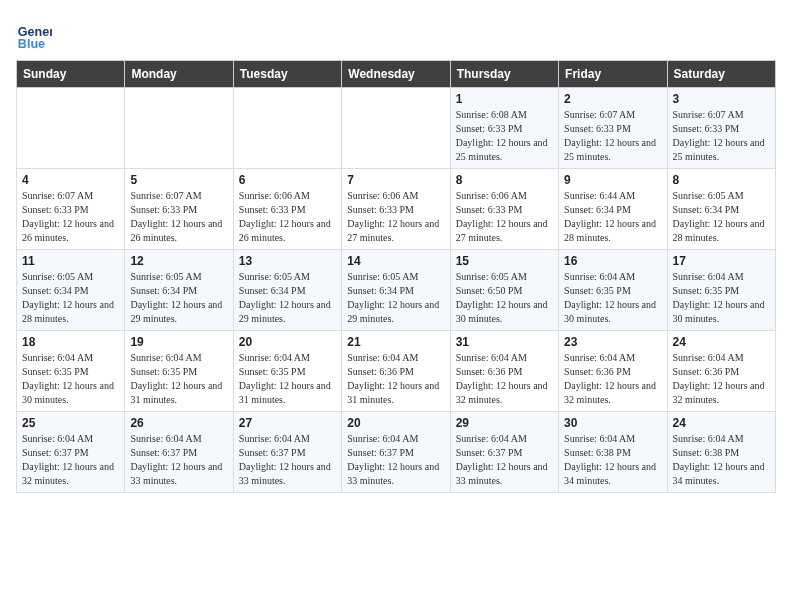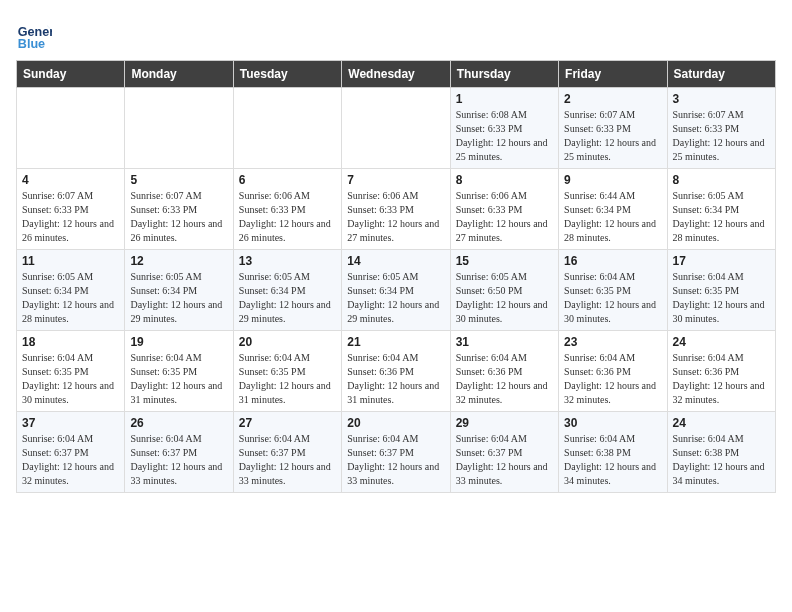--- a/index.html
+++ b/index.html
@@ -287,21 +287,21 @@
         <td>
           <span class="day-number">24</span>
           <div class="day-info">Sunrise: 6:04 AM
 Sunset: 6:36 PM
 Daylight: 12 hours
 and 32 minutes.</div>
         </td>
       </tr>
       <tr>
         <td>
-          <span class="day-number">37</span>
+          <span class="day-number">25</span>
           <div class="day-info">Sunrise: 6:04 AM
 Sunset: 6:37 PM
 Daylight: 12 hours
 and 32 minutes.</div>
         </td>
         <td>
           <span class="day-number">26</span>
           <div class="day-info">Sunrise: 6:04 AM
 Sunset: 6:37 PM
 Daylight: 12 hours

